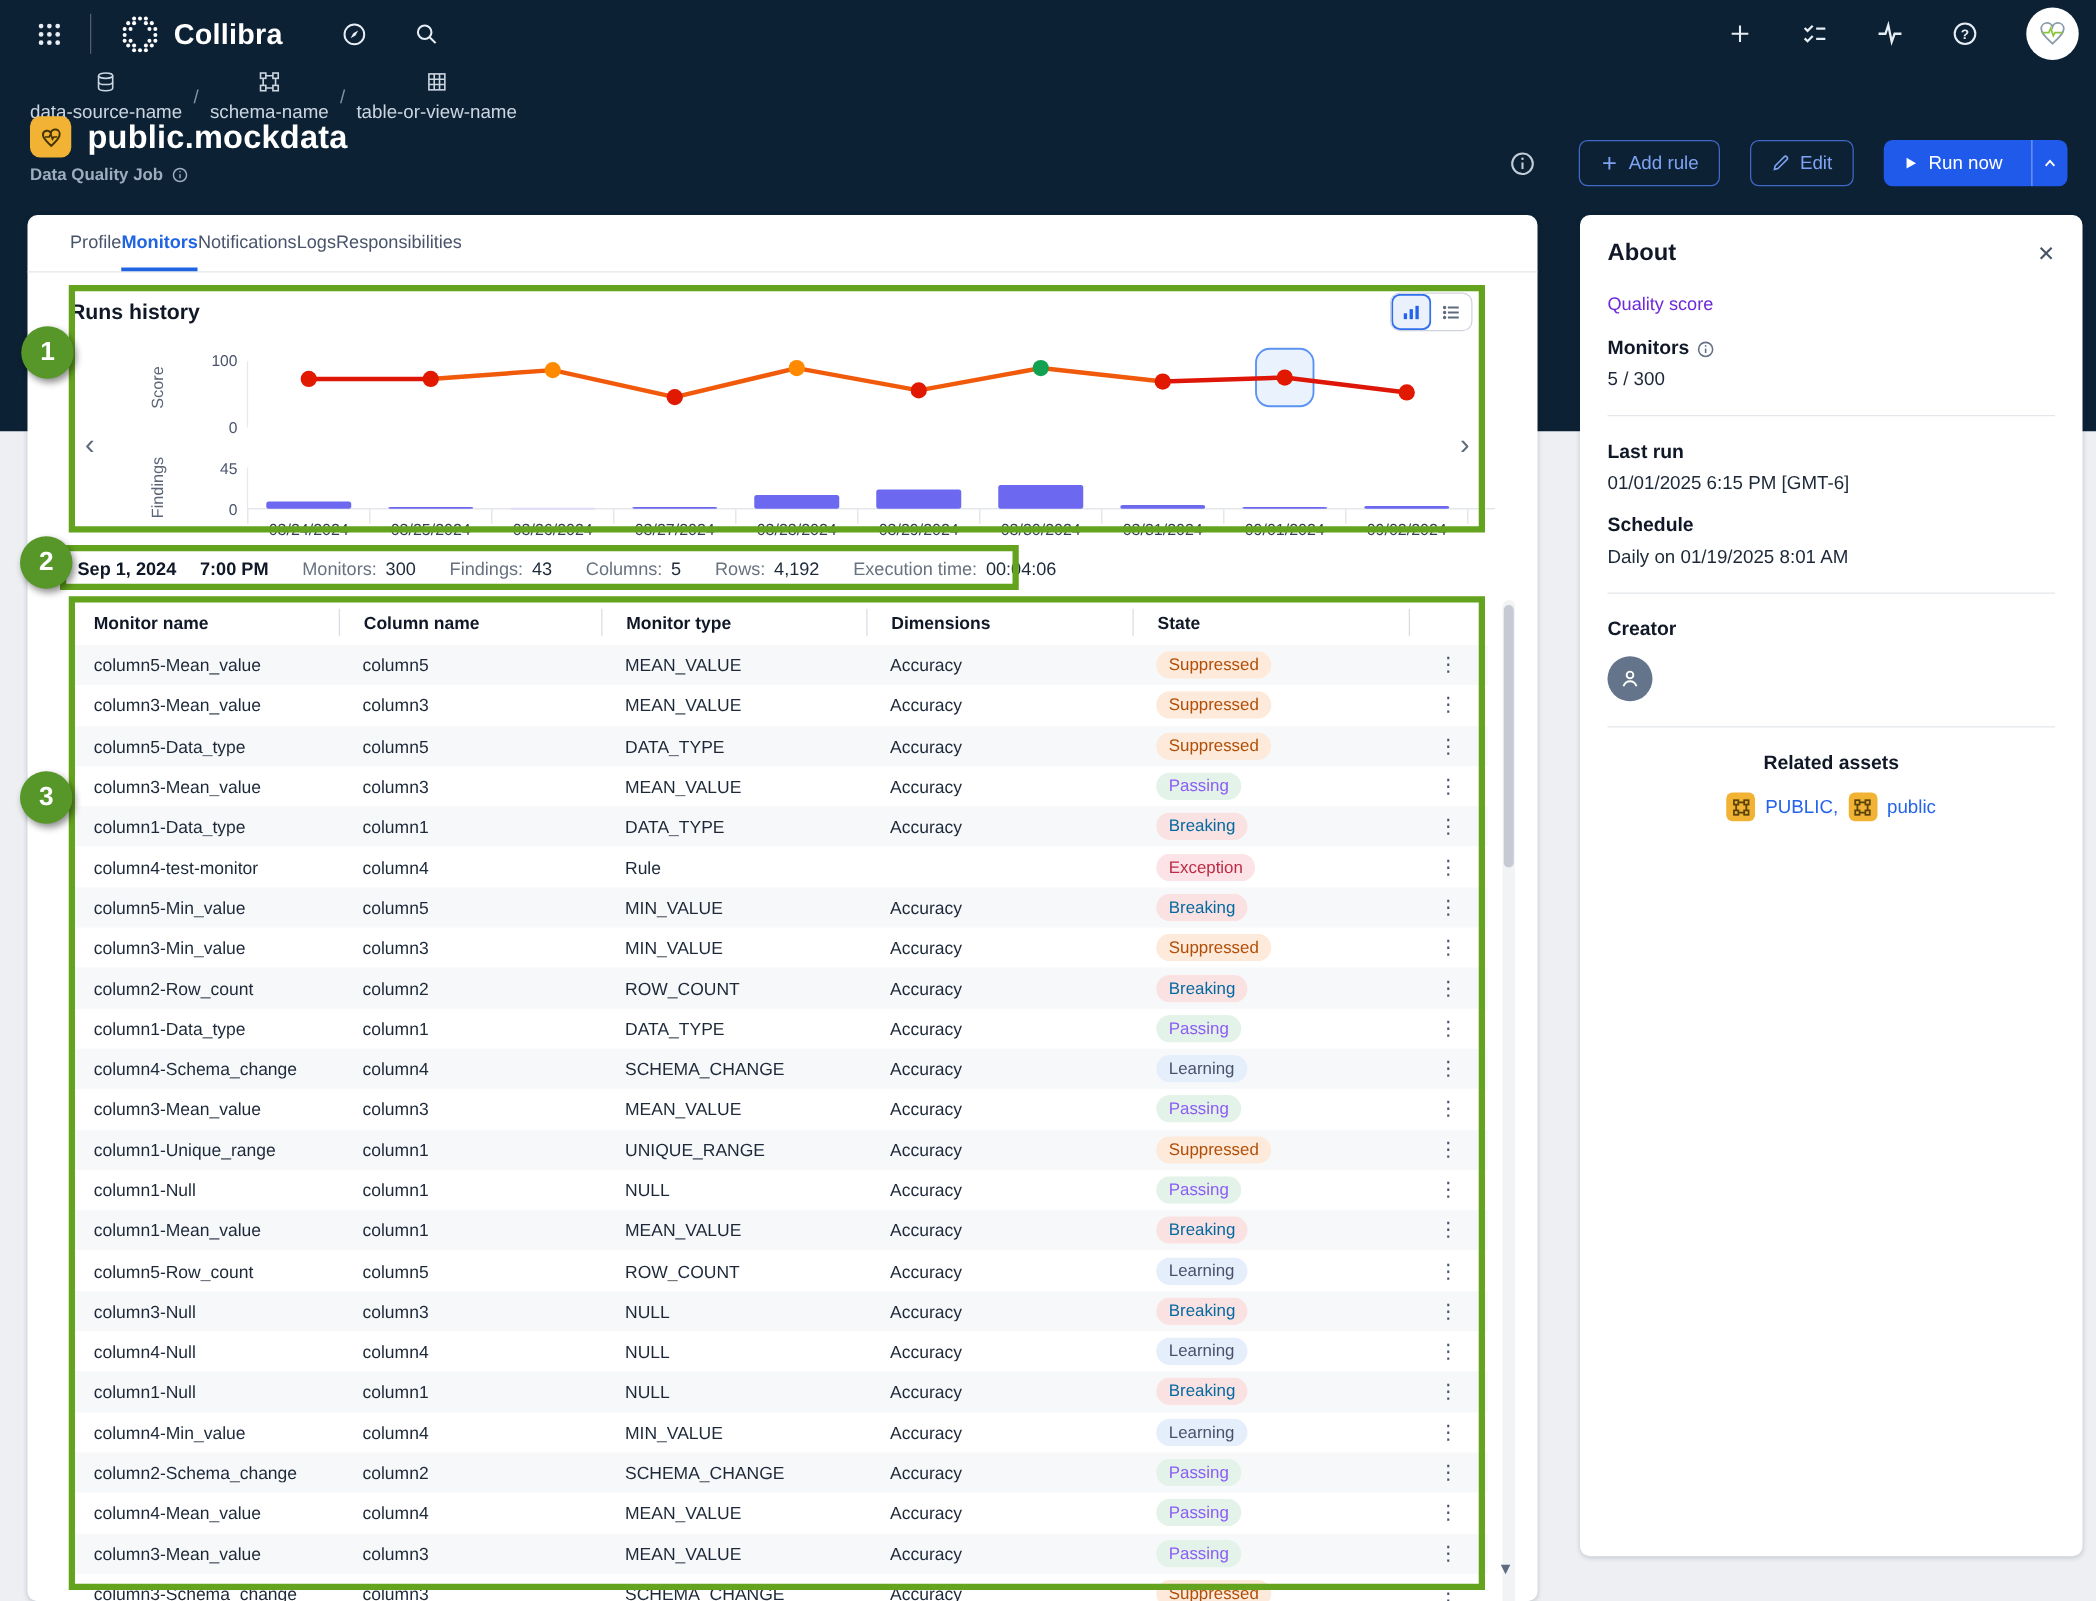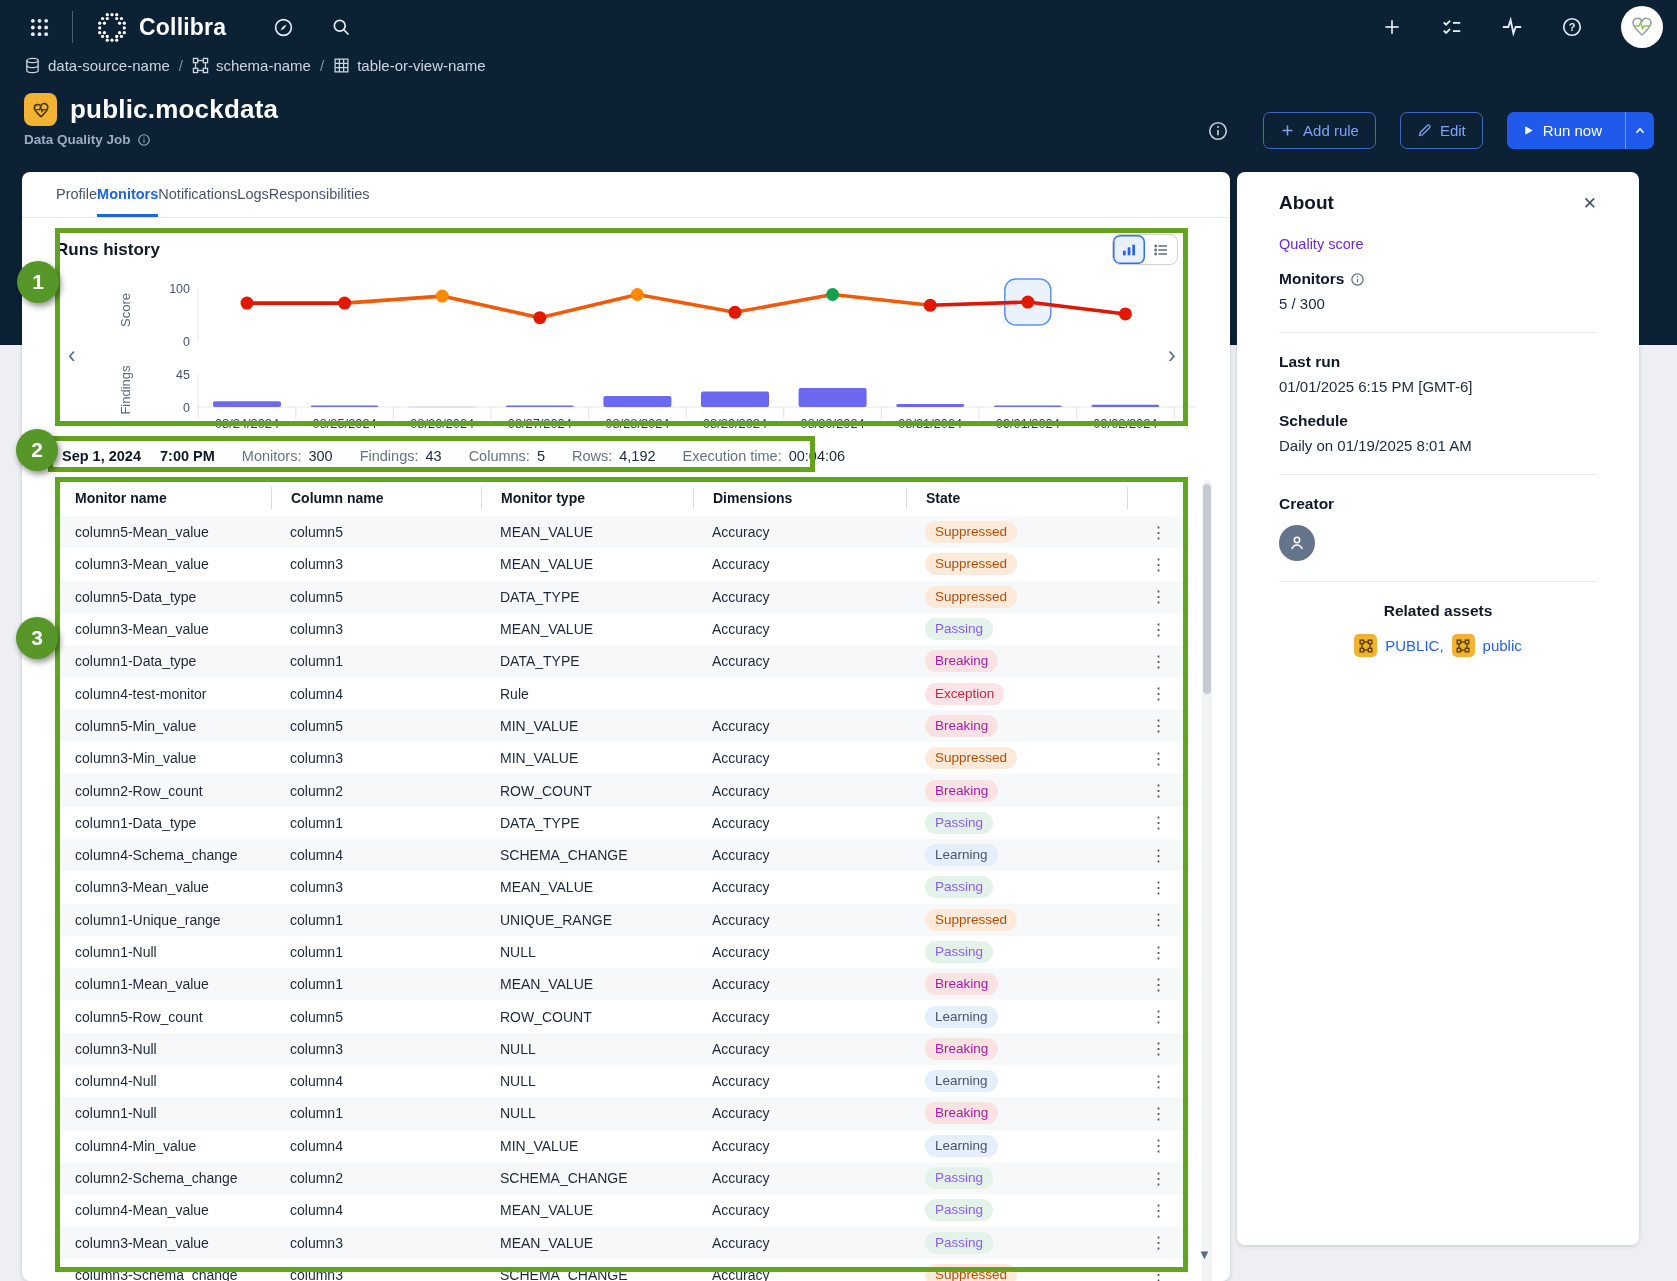--- a/index.html
+++ b/index.html
@@ -13,21 +13,21 @@
   .nav-left { position:absolute; left:28px; top:0; height:54px; display:flex; align-items:center; gap:22px; }
   .nav-divider { width:1px; height:32px; background:rgba(255,255,255,.28); }
   .logo-wrap { display:flex; align-items:center; gap:10px; }
   .logo-text { color:#fff; font-size:23px; font-weight:600; letter-spacing:.2px; }
   .nav-icon { width:22px; height:22px; color:#e7edf4; cursor:pointer; display:flex; align-items:center; justify-content:center; }
   .nav-right { position:absolute; right:14px; top:0; height:54px; display:flex; align-items:center; gap:38px; }
   .avatar { width:42px; height:42px; border-radius:50%; background:#fff; display:flex; align-items:center; justify-content:center; }
 
   .breadcrumb { position:absolute; left:24px; top:57px; display:flex; align-items:center; gap:9px;
                 color:#ccd6e1; font-size:15px; }
-  .crumb { display:flex; align-items:center; gap:7px; cursor:pointer; }
+  .crumb { display:flex; align-items:center; gap:7px; cursor:pointer;flex-direction:column; }
   .crumb-sep { color:#8294a6; }
 
   .title-row { position:absolute; left:24px; top:93px; display:flex; align-items:center; gap:13px; }
   .asset-icon { width:33px; height:33px; border-radius:8px; background:#f2b233; display:flex;
                 align-items:center; justify-content:center; }
   .page-title { color:#fff; font-size:26px; font-weight:700; letter-spacing:.2px; }
   .subtitle-row { position:absolute; left:24px; top:132px; display:flex; align-items:center; gap:6px;
                   color:#9cadbf; font-size:13.5px; font-weight:600; }
 
   .action-row { position:absolute; right:23px; top:112px; display:flex; align-items:center; gap:24px; }
@@ -72,33 +72,33 @@
               align-items:center; font-weight:700; font-size:14px; color:#101828; }
   .t-header > div { padding-left:19px; height:22px; line-height:22px; }
   .t-header > div + div { border-left:1px solid #d9dde3; }
   .t-row { display:grid; grid-template-columns:215px 210px 212px 213px 221px 63px; height:32.3px;
            align-items:center; font-size:14px; color:#1d2939; }
   .t-row:nth-child(odd) { background:#f7f8fa; }
   .t-row > div { padding-left:19px; white-space:nowrap; overflow:hidden; }
   .badge { display:inline-block; padding:3px 10px 4px; border-radius:12px; font-size:13.5px; }
   .state-suppressed { background:#fdeada; color:#b14e07; }
   .state-passing    { background:#e3f3e9; color:#8b5cf6; }
-  .state-breaking   { background:#fbe2e2; color:#a21caf; }
+  .state-breaking   { background:#fbe2e2; color:#0369a1; }
   .state-exception  { background:#fce3e7; color:#bd2a44; }
   .state-learning   { background:#e5eefb; color:#47536b; }
   .kebab { color:#475467; font-size:16px; letter-spacing:0; cursor:pointer; text-align:center; padding-left:0 !important; }
 
   
   .v-scroll { position:absolute; left:1180px; top:308px; width:10px; height:950px; background:#f2f3f5; border-radius:5px; }
   .v-thumb { position:absolute; left:1px; top:4px; width:8px; height:210px; background:#c6cad2; border-radius:4px; }
   .v-arrow { position:absolute; left:1176px; top:1075px; font-size:13px; color:#5f6b7e; }
 
   
-  .about-panel { position:absolute; left:1237px; top:172px; width:402px; height:1073px; background:#fff;
-                 border-radius:8px; box-shadow:0 1px 4px rgba(13,33,52,.18); padding:20px 42px; }
+  .about-panel { position:absolute; left:1264px; top:172px; width:402px; height:1073px; background:#fff;
+                 border-radius:8px; box-shadow:0 1px 4px rgba(13,33,52,.18); padding:20px 22px; }
   .about-head { display:flex; justify-content:space-between; align-items:center; }
   .about-title { font-size:19px; font-weight:700; color:#101828; }
   .about-close { color:#475467; font-size:17px; cursor:pointer; }
   .q-label { margin-top:22px; font-size:14.5px; color:#6d28d9; }
   .donut-wrap { display:flex; justify-content:center; margin-top:8px; }
   .donut-center { font-size:28px; font-weight:700; fill:#1a2433; }
   .donut-sub { font-size:14.5px; fill:#344054; }
   .sec-label { font-size:15.5px; font-weight:700; color:#101828; display:flex; align-items:center; gap:6px; }
   .sec-value { font-size:15px; color:#1d2939; margin-top:7px; }
   .divider { height:1px; background:#e4e7ec; margin:20px 0; }

